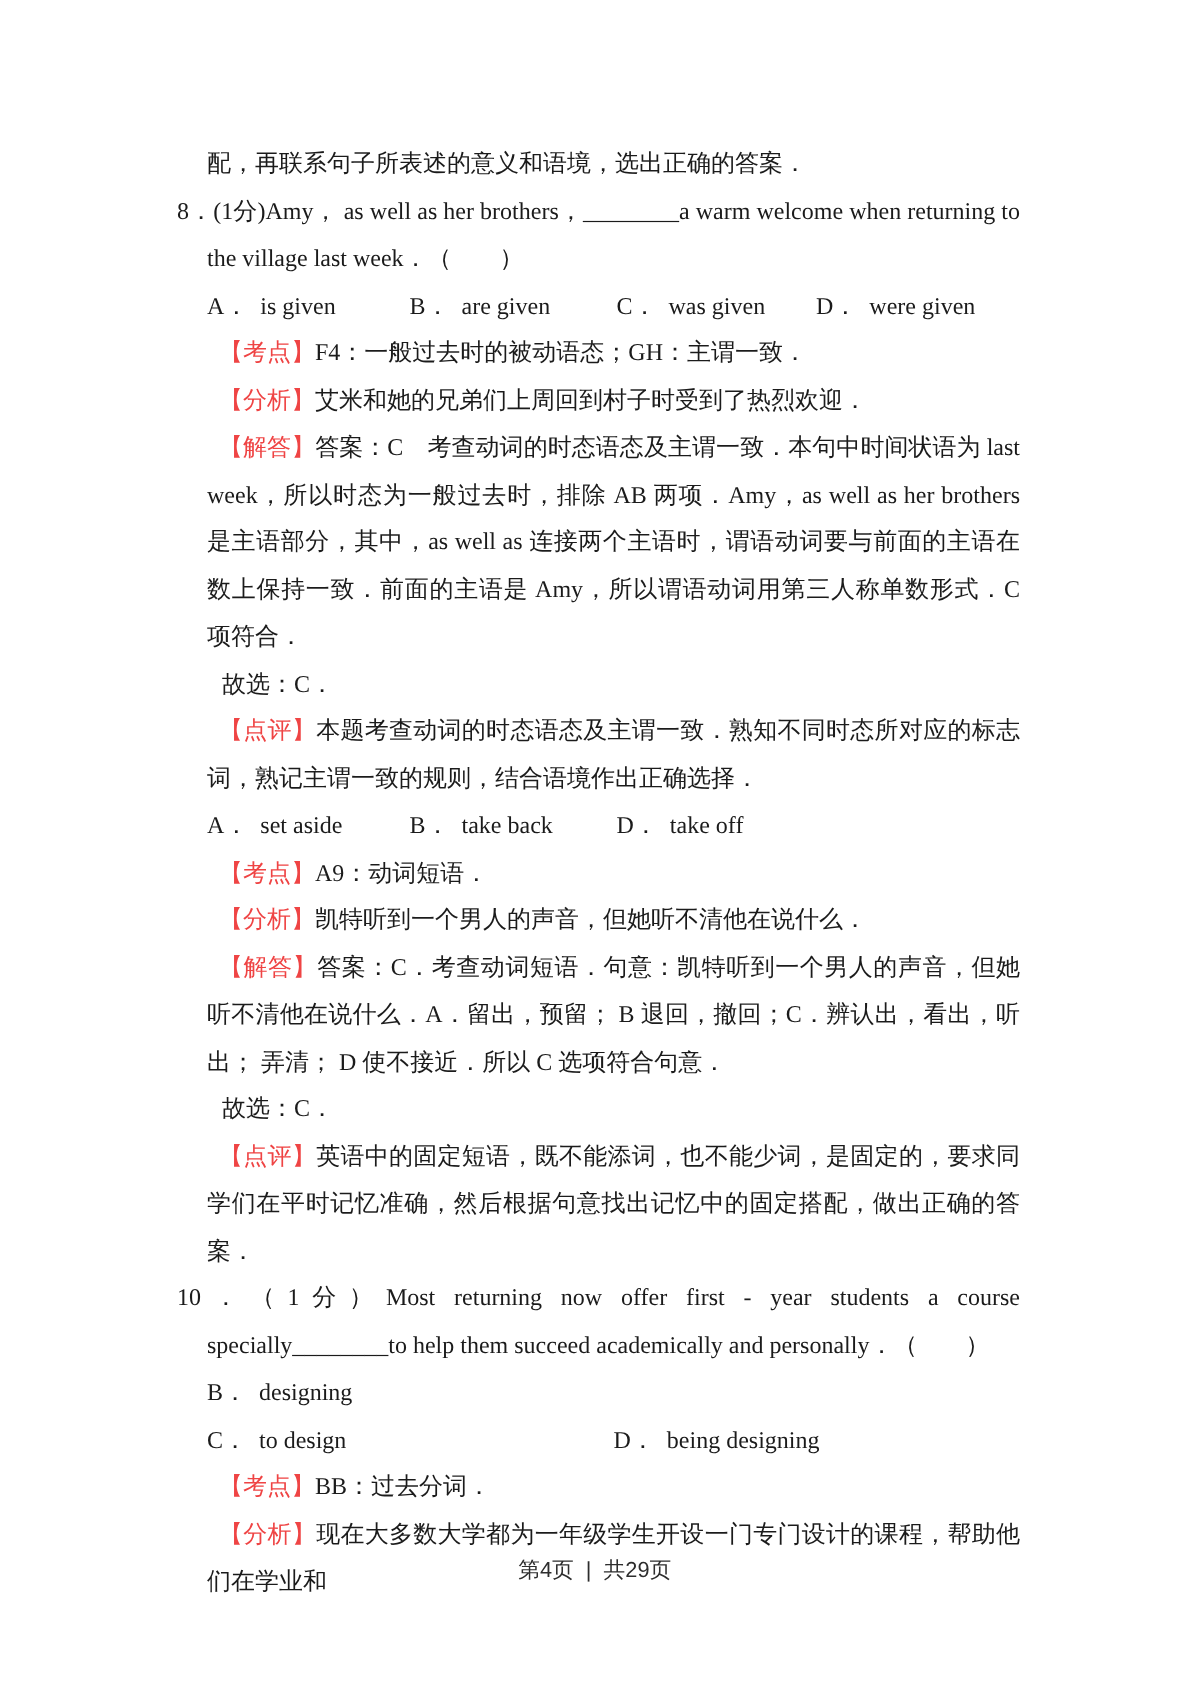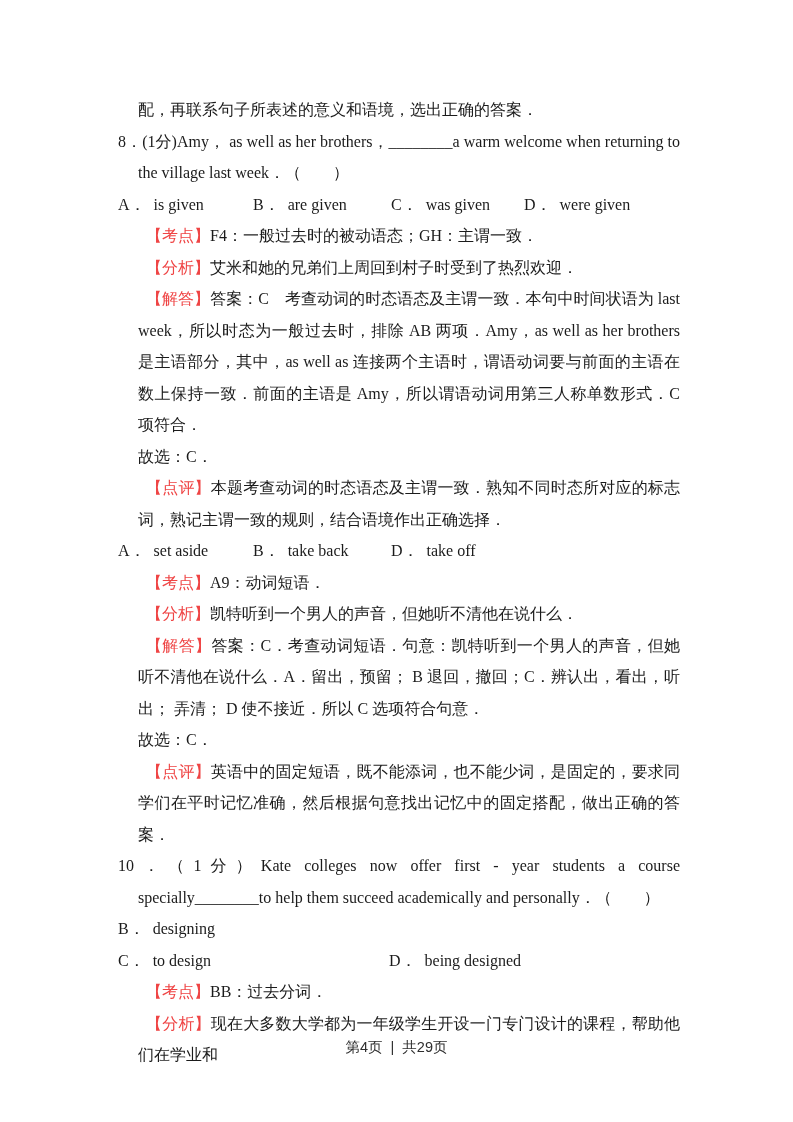--- a/index.html
+++ b/index.html
@@ -11,22 +11,22 @@
   }
   .content{position:absolute;left:118px;top:94px;width:562px;}
   p{margin:0;text-align:justify;}
   
   .cont{margin-left:20px;}
   
   .stem{padding-left:20px;text-indent:-20px;}
   
   .sec{padding-left:20px;text-indent:8px;}
   .lbl{color:#ef4444;}
-  .plain{margin-left:20px;}
-  .opts{display:flex;}
+  .plain{margin-left:30px;}
+  .opts{margin-left:20px;display:flex;}
   .opt{white-space:nowrap;}
   .ol{margin-right:8px;}
   .c4a{width:135px;} .c4b{width:138px;} .c4c{width:133px;}
   .c2a{width:271px;}
   .footer{
     position:absolute;top:1036px;left:0;width:793px;text-align:center;
     font-family:"Liberation Sans","DejaVu Sans",sans-serif;
     font-size:14.5px;color:#2d2d2d;line-height:22px;
   }
   .footer span{margin:0 4px;}
@@ -60,27 +60,27 @@
       <span class="opt"><span class="ol">D．</span><span>take off</span></span>
     </div>
     <p class="sec"><span class="lbl">【考点】</span><span>A9：动词短语．</span></p>
     <p class="sec"><span class="lbl">【分析】</span><span>凯特听到一个男人的声音，但她听不清他在说什么．</span></p>
     <p class="sec"><span class="lbl">【解答】</span><span>答案：C．考查动词短语．句意：凯特听到一个男人的声音，但她听不清他在说什么．A．留出，预留； B 退回，撤回；C．辨认出，看出，听出； 弄清； D 使不接近．所以 C 选项符合句意．</span></p>
     <p class="plain">故选：C．</p>
     <p class="sec"><span class="lbl">【点评】</span><span>英语中的固定短语，既不能添词，也不能少词，是固定的，要求同学们在平时记忆准确，然后根据句意找出记忆中的固定搭配，做出正确的答案．</span></p>
   </div>
 
   <div>
-    <p class="stem"><span>10．</span><span>（1分）Kate colleges now offer first - year students a course specially________to help them succeed academically and personally．（　　）</span></p>
+    <p class="stem"><span>10．</span><span>（1分）Most returning now offer first - year students a course specially________to help them succeed academically and personally．（　　）</span></p>
     <div class="opts">
       <span class="opt"><span class="ol">B．</span><span>designing</span></span>
     </div>
     <div class="opts">
       <span class="opt c2a"><span class="ol">C．</span><span>to design</span></span>
-      <span class="opt"><span class="ol">D．</span><span>being designed</span></span>
+      <span class="opt"><span class="ol">D．</span><span>being designing</span></span>
     </div>
     <p class="sec"><span class="lbl">【考点】</span><span>BB：过去分词．</span></p>
     <p class="sec"><span class="lbl">【分析】</span><span>现在大多数大学都为一年级学生开设一门专门设计的课程，帮助他们在学业和</span></p>
   </div>
 
 </div>
 
 <div class="footer">
   <span>第4页</span><span>|</span><span>共29页</span>
 </div>

